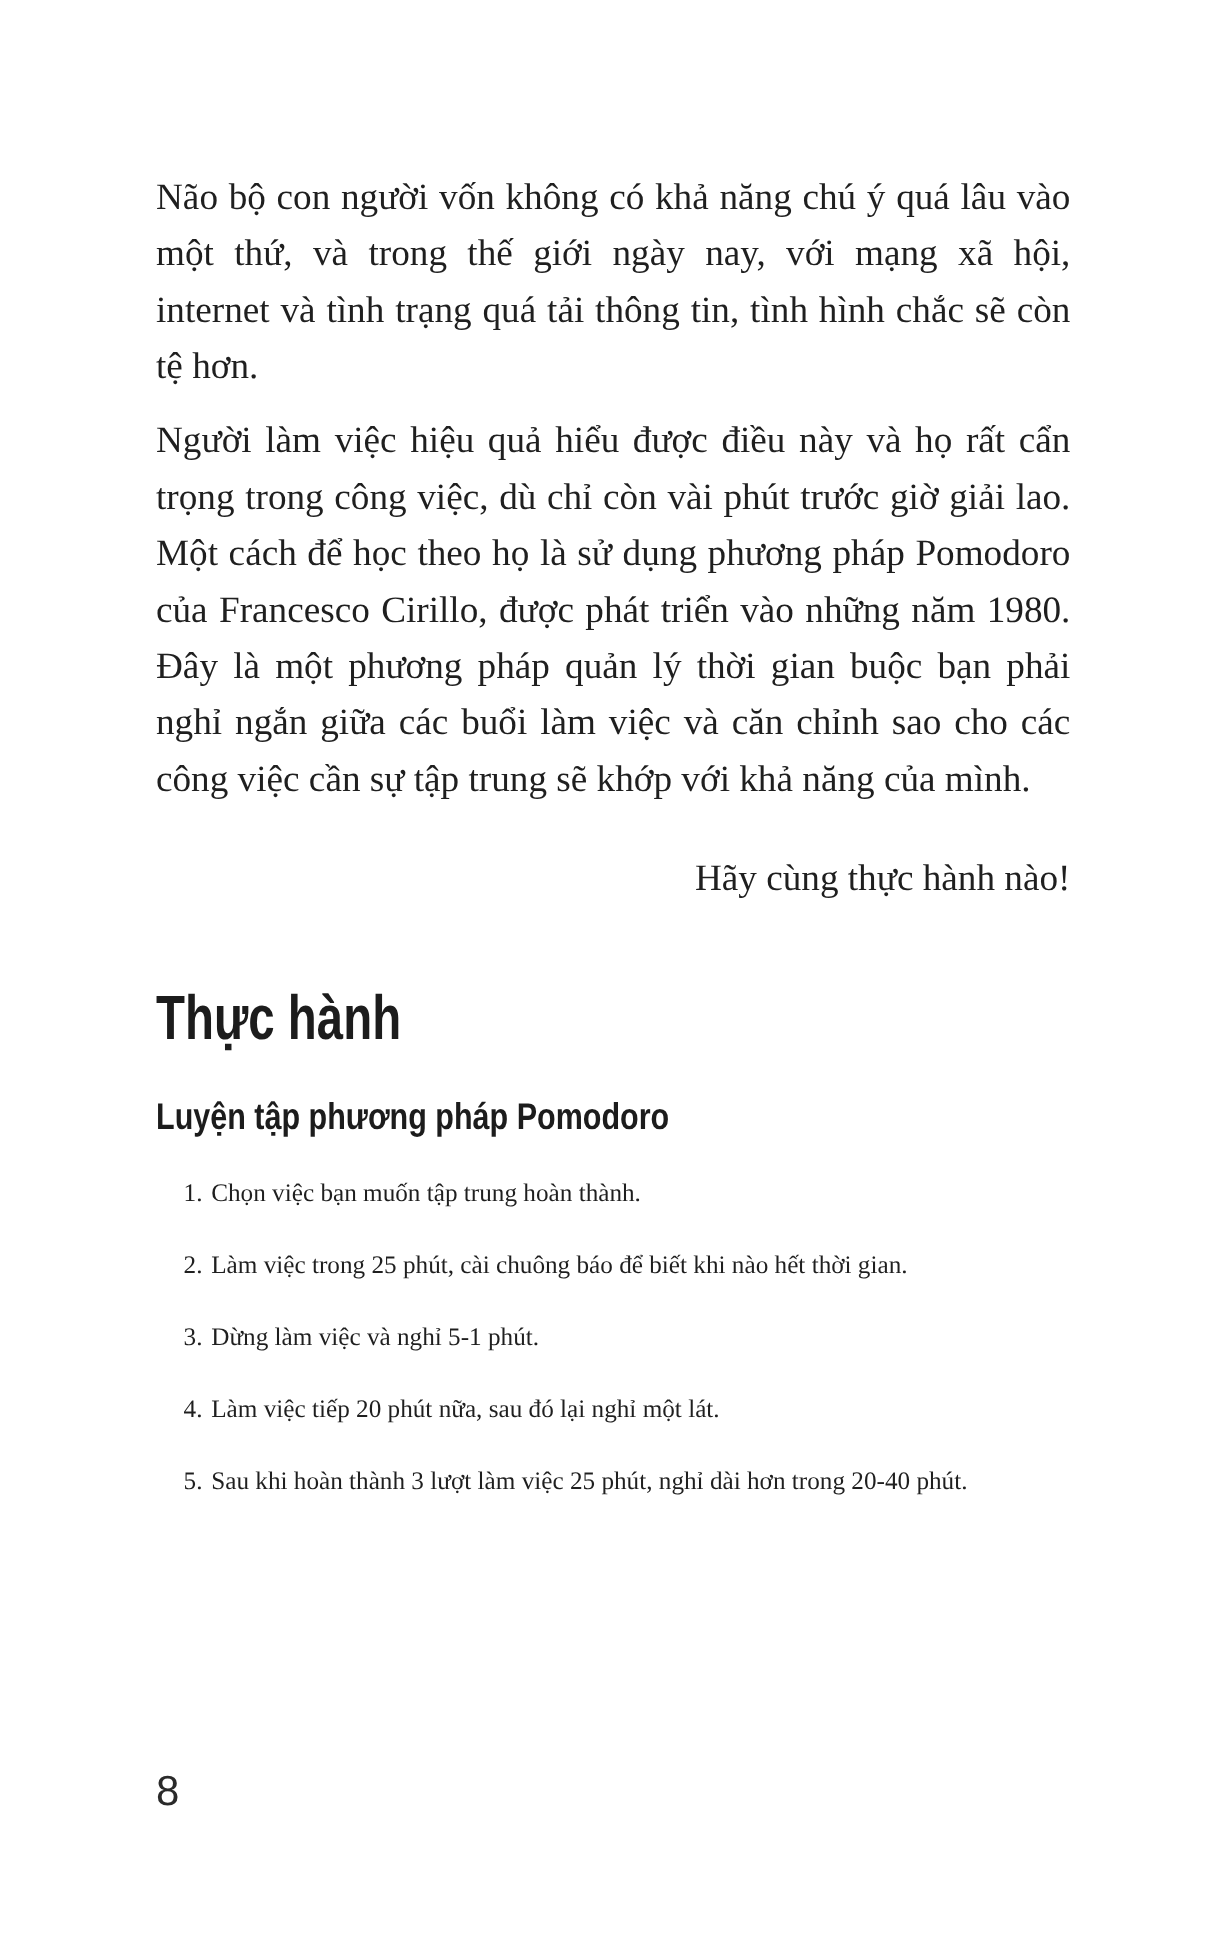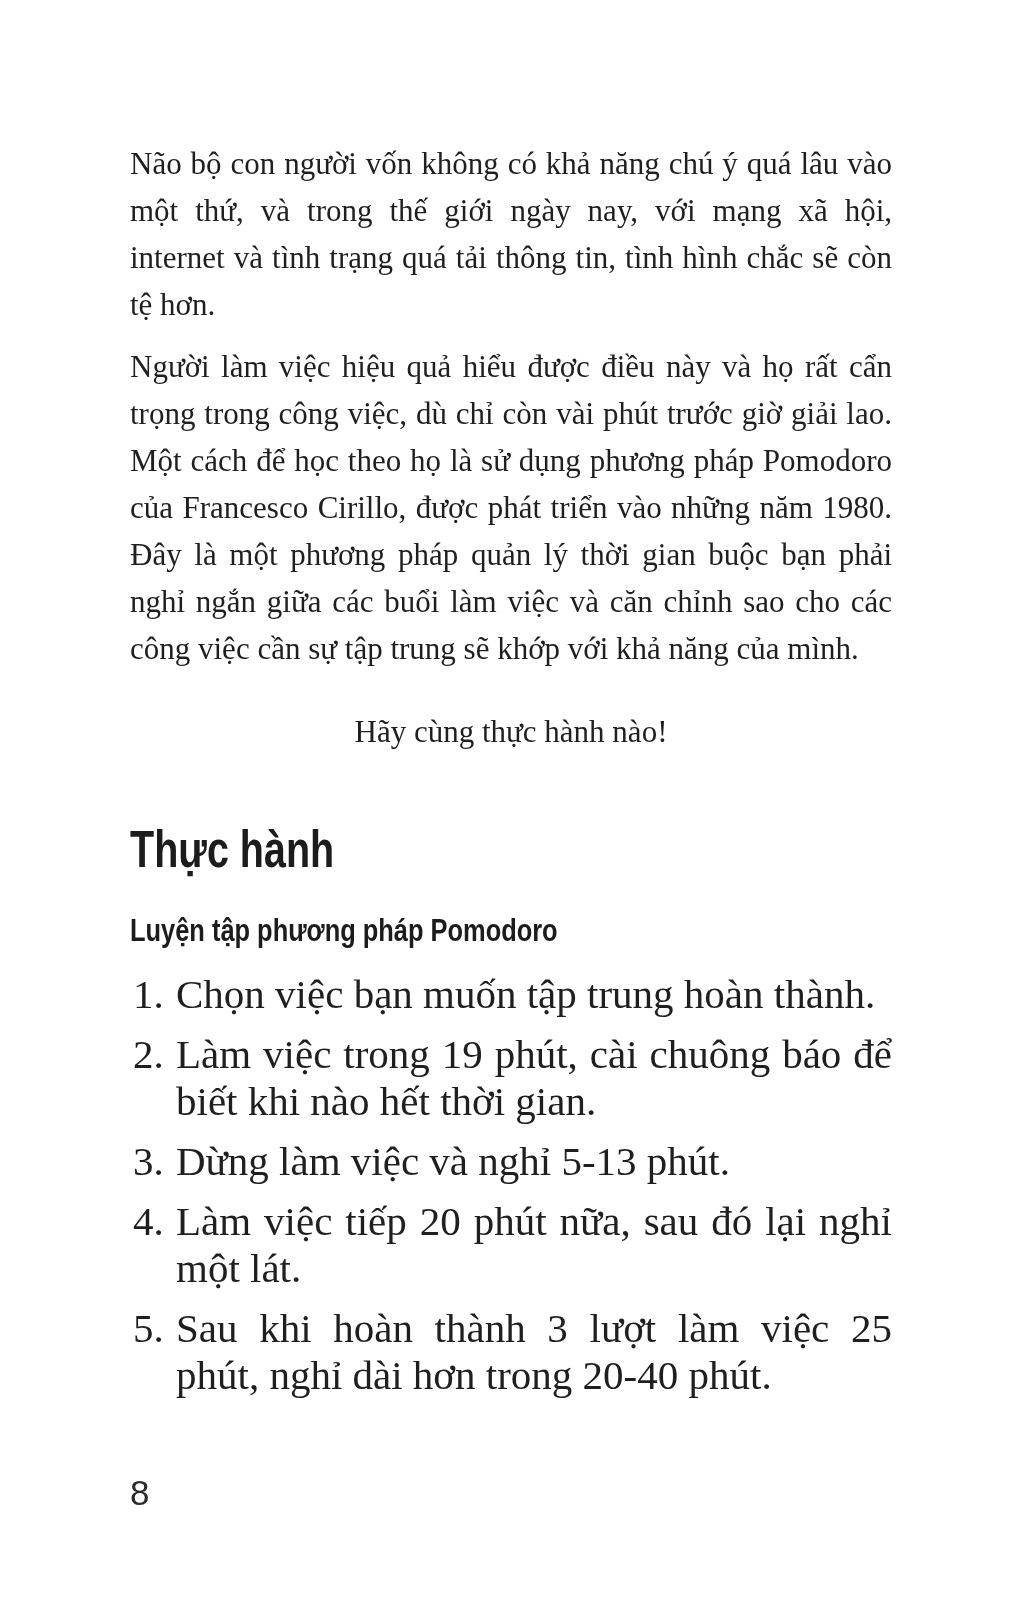--- a/index.html
+++ b/index.html
@@ -21,21 +21,21 @@
     left: 130px;
     width: 762px;
   }
   p.body-par {
     font-size: 31px;
     line-height: 47px;
     text-align: justify;
     color: #1f1f1f;
     margin-bottom: 15px;
   }
-  p.body-par.no-justify { text-align: center; margin-top: 36px; }
+  p.body-par.no-justify { text-align: right; margin-top: 36px; }
   h1.section-heading {
     margin-top: 66px;
     margin-bottom: 36px;
     font-family: "Liberation Sans", sans-serif;
     font-weight: 700;
     font-size: 52px;
     line-height: 56px;
     color: #1c1c1c;
     transform: scaleX(0.76);
     transform-origin: left center;
@@ -49,21 +49,21 @@
     font-size: 31px;
     line-height: 36px;
     color: #1c1c1c;
     transform: scaleX(0.82);
     transform-origin: left center;
     white-space: nowrap;
   }
   ol.steps {
     margin: 8px 0 4px 0;
     padding-left: 44px;
-    font-size: 41px;
+    font-size: 21px;
     line-height: 47px;
     color: #1f1f1f;
   }
   ol.steps li {
     margin-bottom: 13px;
     text-align: justify;
     padding-left: 2px;
   }
   .page-number {
     position: absolute;
@@ -87,22 +87,22 @@
 
     <p class="body-par no-justify">Hãy cùng thực hành nào!</p>
 
     <h1 class="section-heading">Thực hành</h1>
 
     <h2 class="sub-heading">Luyện tập phương pháp Pomodoro</h2>
 
 
     <ol class="steps">
       <li>Chọn việc bạn muốn tập trung hoàn thành.</li>
-      <li>Làm việc trong 19 phút, cài chuông báo để biết khi nào hết thời gian.</li>
-      <li>Dừng làm việc và nghỉ 5-13 phút.</li>
+      <li>Làm việc trong 25 phút, cài chuông báo để biết khi nào hết thời gian.</li>
+      <li>Dừng làm việc và nghỉ 5-1 phút.</li>
       <li>Làm việc tiếp 20 phút nữa, sau đó lại nghỉ một lát.</li>
       <li>Sau khi hoàn thành 3 lượt làm việc 25 phút, nghỉ dài hơn trong 20-40 phút.</li>
     </ol>
 
 
   </div>
 
   <div class="page-number">8</div>
 </div>
 

